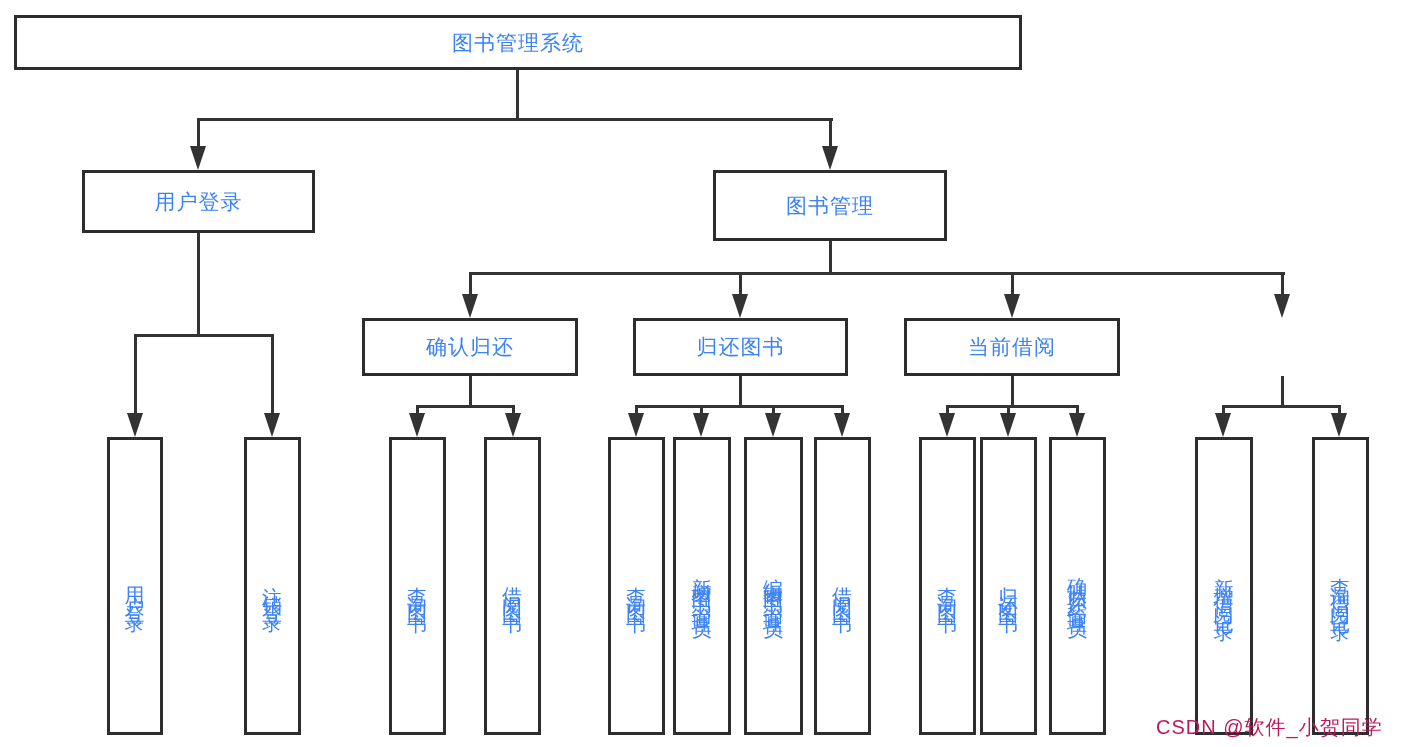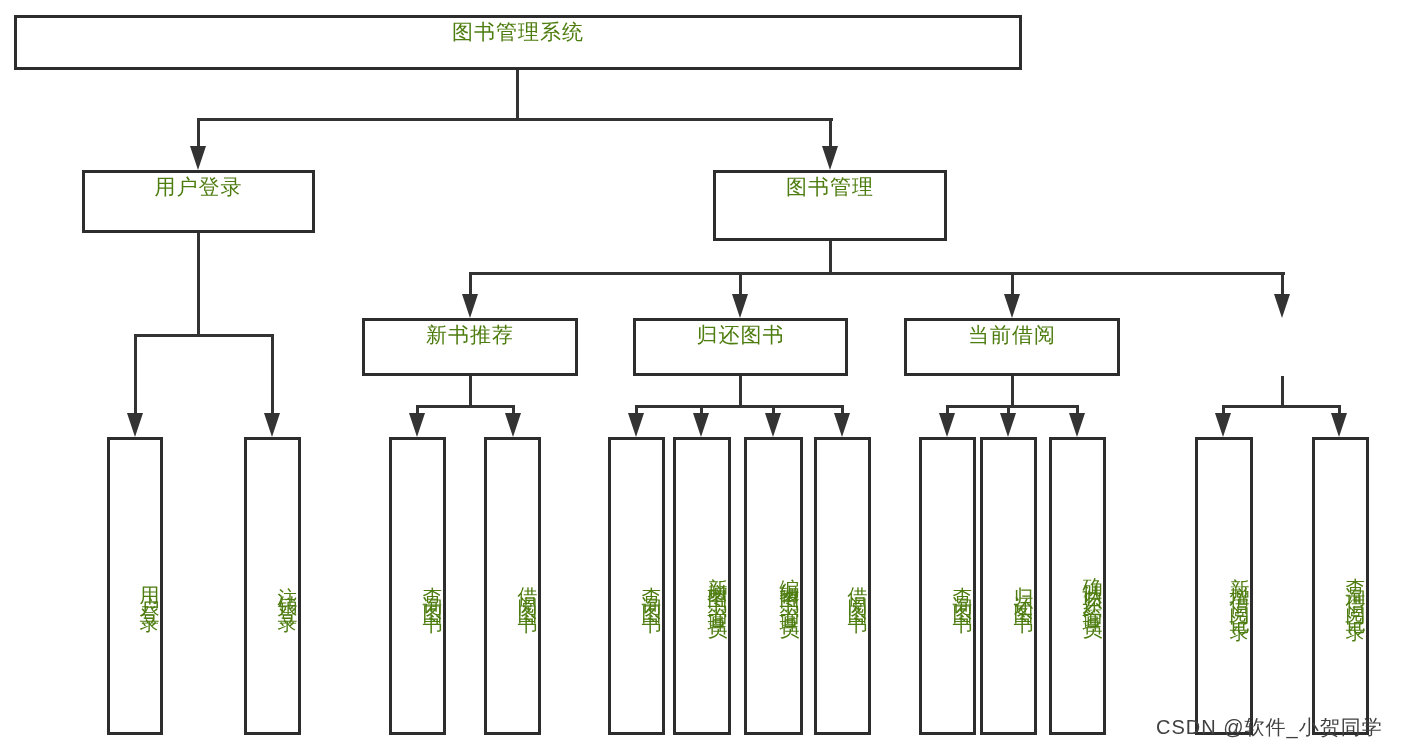--- a/index.html
+++ b/index.html
@@ -8,23 +8,23 @@
     font-family: "Liberation Sans", "DejaVu Sans", sans-serif;
     width: 1405px; height: 747px; position: relative; overflow: hidden;
   }
   .stage { position: absolute; left: 0; top: 0; width: 1405px; height: 747px; background: #ffffff; }
 
   
   .box {
     position: absolute;
     background: #ffffff;
     border: 3px solid #2d2d2d;
-    color: #4d7c0f;
+    color: #3b82f6;
     display: flex;
-    align-items: flex-start;
+    align-items: center;
     justify-content: center;
     font-size: 21px;
     letter-spacing: 1px;
     text-align: center;
   }
   .vbox {
     writing-mode: vertical-rl;
     font-size: 20px;
     letter-spacing: 9px;
     line-height: 1;
@@ -40,21 +40,21 @@
     width: 0; height: 0;
     border-left: 8px solid transparent;
     border-right: 8px solid transparent;
     border-top: 24px solid #333333;
   }
 
   .watermark {
     position: absolute;
     left: 1156px; top: 714px;
     font-size: 20px;
-    color: #404040;
+    color: #be185d;
     letter-spacing: 1px;
     white-space: nowrap;
   }
 </style>
 </head>
 <body>
 
 <div class="stage">
 
   <div class="v" style="left:516px; top:68px; height:53px;"></div>
@@ -121,21 +121,21 @@
   </div>
 
   <div class="box" style="left:82px; top:170px; width:233px; height:63px;">
     <span>用户登录</span>
   </div>
   <div class="box" style="left:713px; top:170px; width:234px; height:71px;">
     <span>图书管理</span>
   </div>
 
   <div class="box" style="left:362px; top:318px; width:216px; height:58px;">
-    <span>新书推荐</span>
+    <span>确认归还</span>
   </div>
   <div class="box" style="left:633px; top:318px; width:215px; height:58px;">
     <span>归还图书</span>
   </div>
   <div class="box" style="left:904px; top:318px; width:216px; height:58px;">
     <span>当前借阅</span>
   </div>
 
   <div class="box vbox" style="left:107px; top:437px; width:56px; height:298px;">
     <span>用户登录</span>

